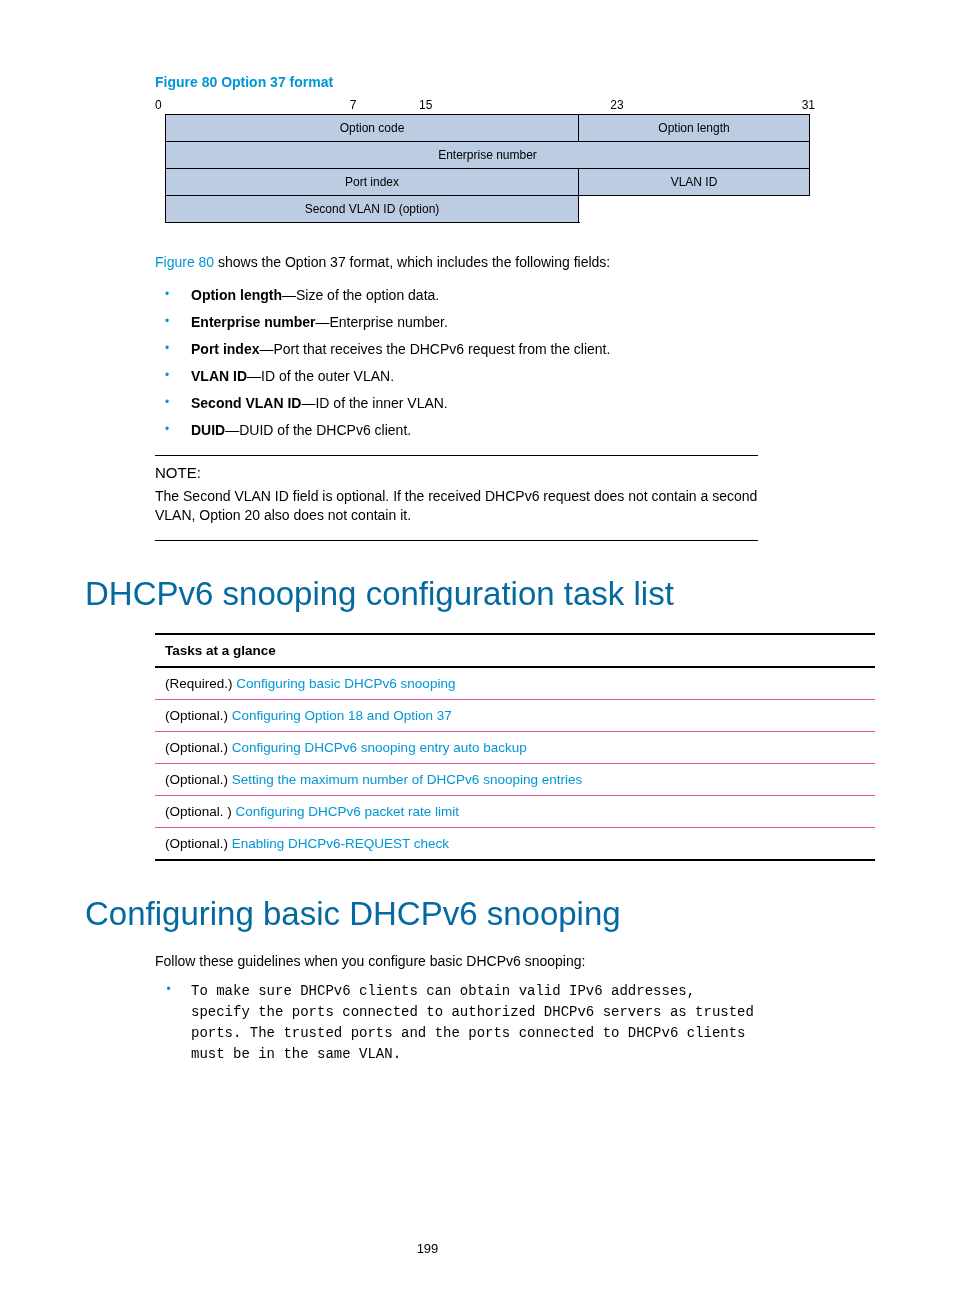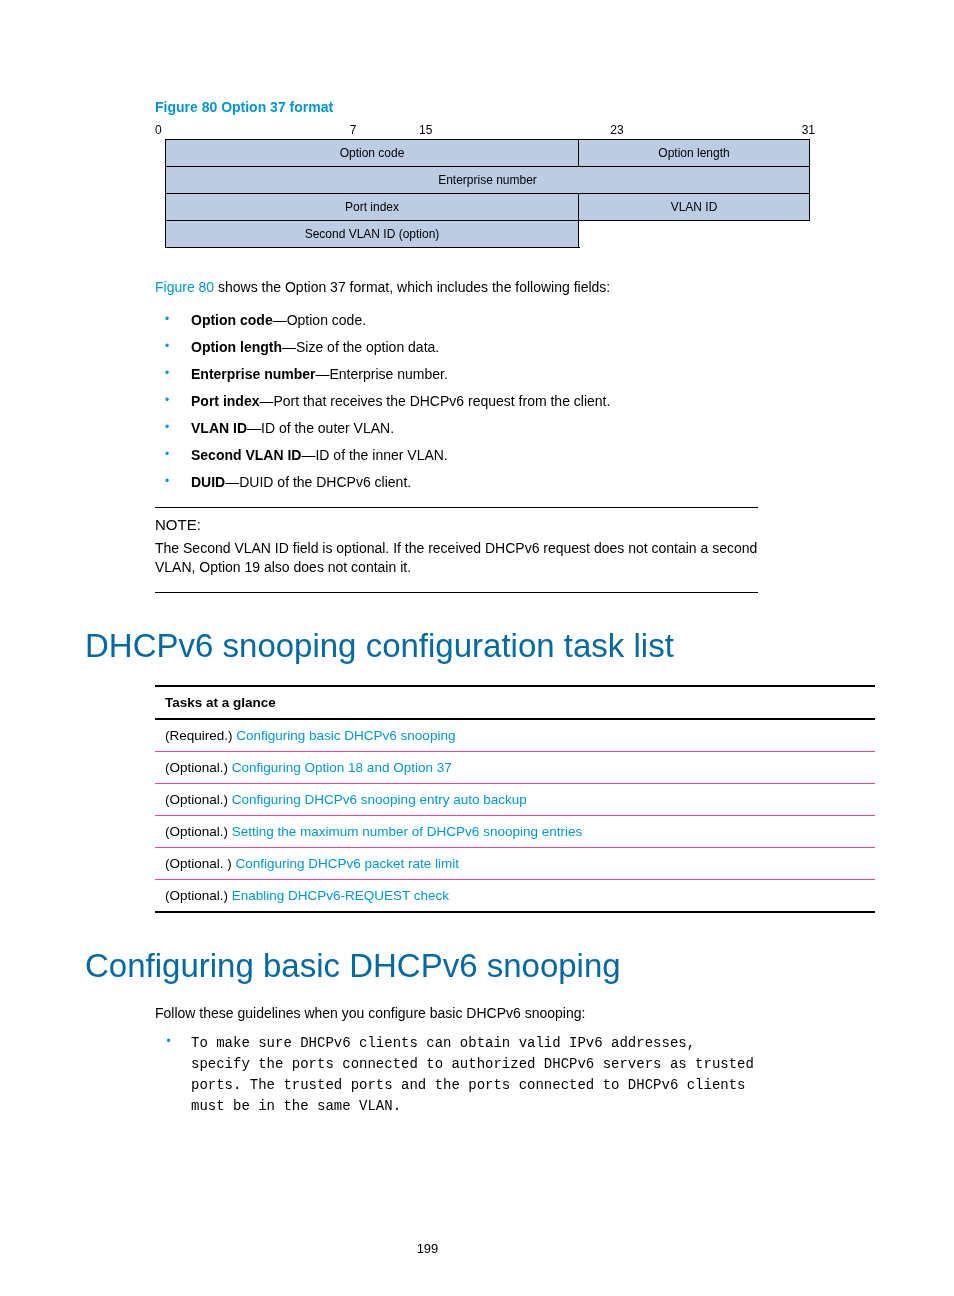--- a/index.html
+++ b/index.html
@@ -6,21 +6,21 @@
     font-family: Arial, Helvetica, sans-serif;
     font-size: 14px;
     color: #000;
     margin: 0;
     padding: 0;
     background: #fff;
   }
   .page {
     width: 843px;
     min-height: 1296px;
-    padding: 99px 85px 40px 85px;
+    padding: 74px 85px 40px 85px;
     box-sizing: border-box;
     position: relative;
   }
   .indent-block {
     padding-left: 70px;
   }
   .fig-title {
     color: #0096d6;
     font-weight: bold;
     font-size: 14px;
@@ -168,32 +168,31 @@
         <td colspan="2" class="blank" style="border-left:1px solid #000; border-top:1px solid #000;"></td>
       </tr>
     </tbody>
       </table>
 
     <div class="body-text">
       <span class="link-inline">Figure 80</span><span> shows the Option 37 format, which includes the following fields:</span>
     </div>
 
     <ul class="bullets">
-      <li><span class="term">Option code</span><span>—Option code.</span></li>
       <li><span class="term">Option length</span><span>—Size of the option data.</span></li>
       <li><span class="term">Enterprise number</span><span>—Enterprise number.</span></li>
       <li><span class="term">Port index</span><span>—Port that receives the DHCPv6 request from the client.</span></li>
       <li><span class="term">VLAN ID</span><span>—ID of the outer VLAN.</span></li>
       <li><span class="term">Second VLAN ID</span><span>—ID of the inner VLAN.</span></li>
       <li><span class="term">DUID</span><span>—DUID of the DHCPv6 client.</span></li>
     </ul>
 
     <hr class="hr">
     <div class="note-label">NOTE:</div>
-    <div class="note-text">The Second VLAN ID field is optional. If the received DHCPv6 request does not contain a second VLAN, Option 19 also does not contain it.</div>
+    <div class="note-text">The Second VLAN ID field is optional. If the received DHCPv6 request does not contain a second VLAN, Option 20 also does not contain it.</div>
     <hr class="hr">
 
     <h1 class="section">DHCPv6 snooping configuration task list</h1>
 
     <table class="task-table">
       <tbody>
           <tr>
             <th>Tasks at a glance</th>
           </tr>
       <tr>

